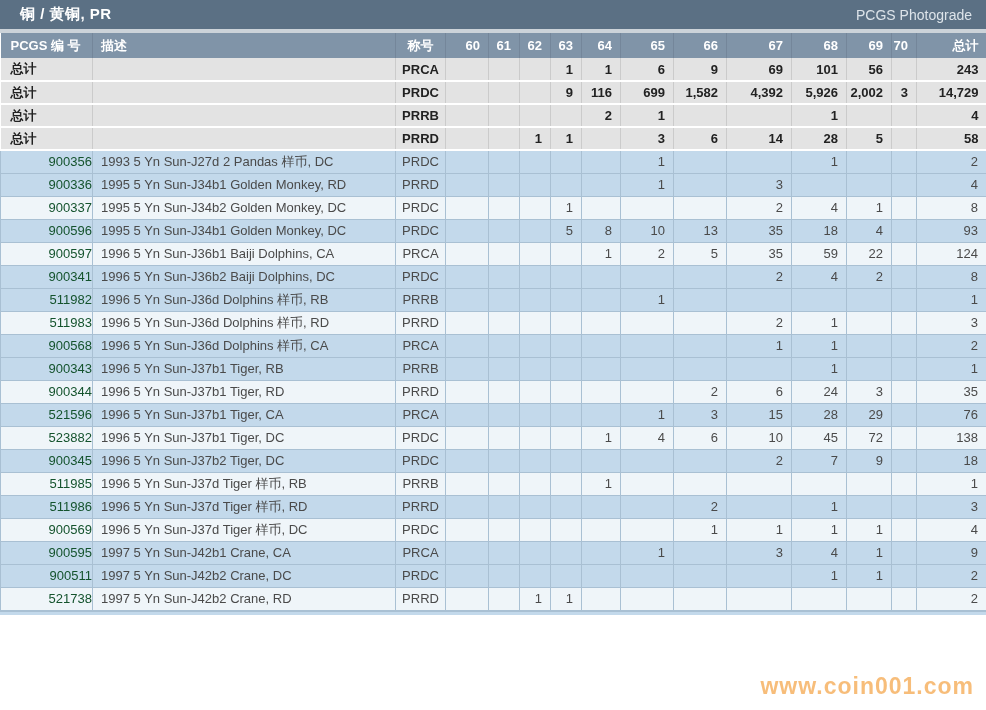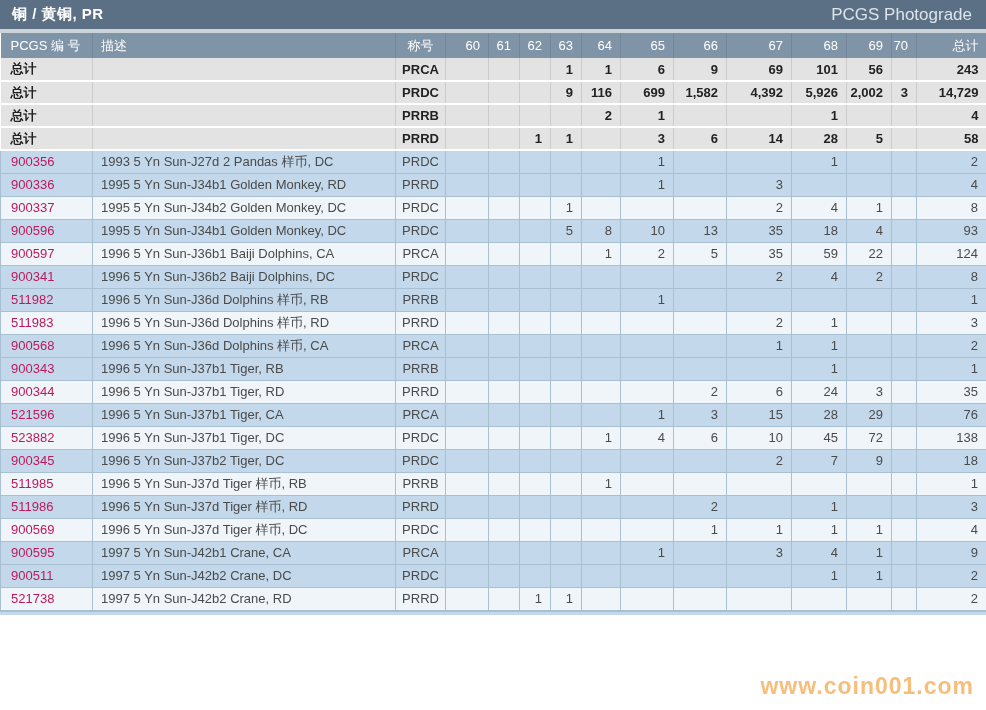--- a/index.html
+++ b/index.html
@@ -13,30 +13,30 @@
 
   .titlebar {
     height: 33px;
     background: #5b7084;
     border-bottom: 4px solid #ccd3d9;
     display: flex;
     align-items: center;
     justify-content: space-between;
     padding: 0 14px 0 12px;
   }
-  .titlebar .title { color: #ffffff; font-weight: bold; font-size: 15px; letter-spacing: 0.5px; }
-  .titlebar .right-label { color: #dde4ea; font-size: 17px; }
+  .titlebar .title { color: #ffffff; font-weight: bold; font-size: 15px; letter-spacing: 0.5px; margin-left: 8px; }
+  .titlebar .right-label { color: #dde4ea; font-size: 14px; }
 
   table { width: 986px; border-collapse: collapse; table-layout: fixed; }
 
   thead th {
     background: #8094a8;
     color: #ffffff;
     font-size: 13px;
-    font-weight: normal;
+    font-weight: bold;
     height: 25px;
     border-right: 1px solid #74869a;
     white-space: nowrap;
     overflow: hidden;
   }
   thead th:last-child { border-right: none; }
 
   td, th { vertical-align: middle; white-space: nowrap; overflow: hidden; }
 
   .col-id    { text-align: left;  padding-left: 10px; }
@@ -56,21 +56,21 @@
   tbody.summary td:last-child { border-right: none; }
 
   tbody.data td {
     height: 23px;
     font-size: 13px;
     color: #4a4a4a;
     border: 1px solid #a9c0d3;
   }
   tbody.data tr.odd td  { background: #c3d9eb; }
   tbody.data tr.even td { background: #eff5f9; }
-  tbody.data td.col-id { color: #be185d; }
+  tbody.data td.col-id { color: #14532d; text-align: right; }
 
   .sliver {
     height: 4px;
     background: #c3d9eb;
     border-top: 1px solid #a9c0d3;
   }
 
   .watermark {
     position: absolute;
     right: 12px;

